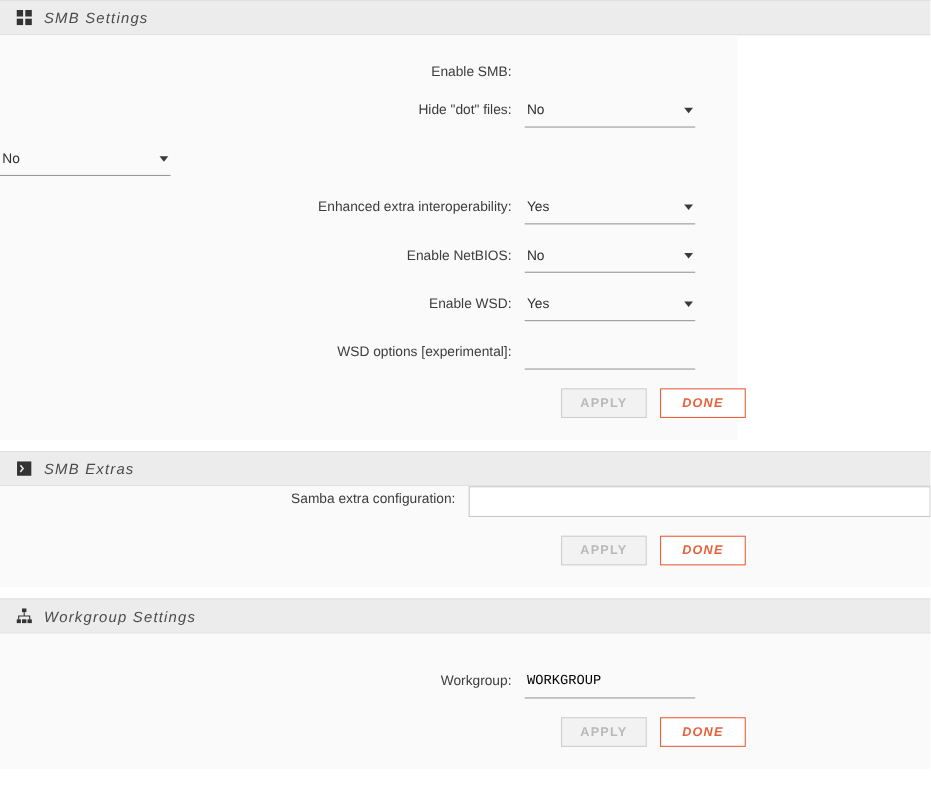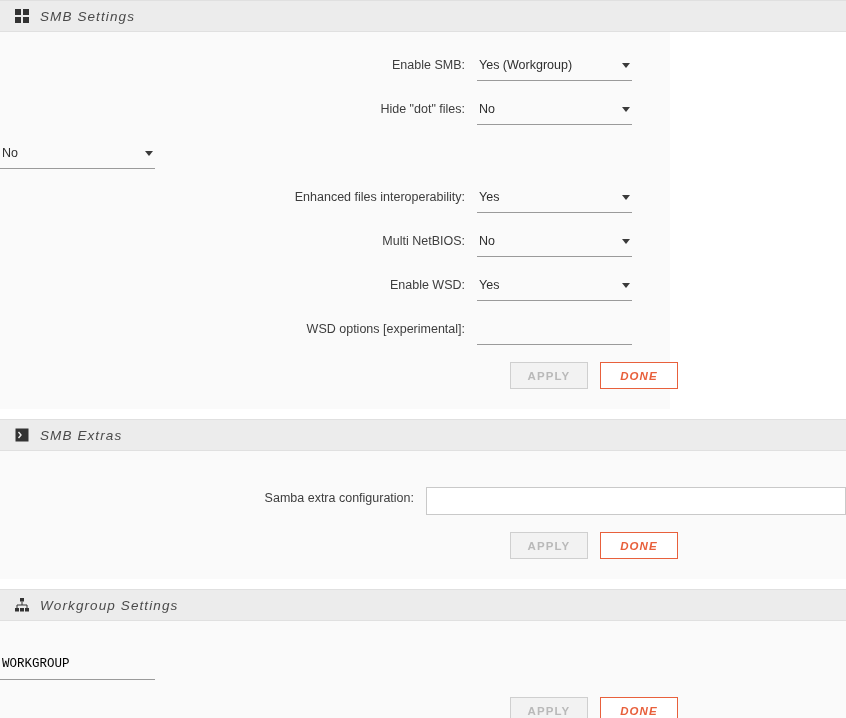--- a/index.html
+++ b/index.html
@@ -155,21 +155,20 @@
   .btn-done {
     border: 1px solid #e8603c;
     color: #e8603c;
     background: #ffffff;
     font-style: italic;
   }
 
   .extras-body {
     background: #fafafa;
     width: 846px;
-    padding-top: 36px;
     padding-bottom: 20px;
   }
   .wg-body {
     background: #fafafa;
     width: 846px;
     padding-top: 32px;
     padding-bottom: 20px;
   }
   .white-gap {
     background: #ffffff;
@@ -191,26 +190,20 @@
         <rect x="8" y="8" width="6" height="6" fill="#333"></rect>
       </svg>
     </span>
     <span class="hdr-title">SMB Settings</span>
   </div>
 
   <div class="section-body">
 
     <div class="form-row">
       <div class="form-label">Enable SMB:</div>
-      <div class="field">
-        <select class="select-field">
-          <option>Yes (Workgroup)</option>
-        </select>
-        <span class="caret"></span>
-      </div>
     </div>
 
     <div class="form-row">
       <div class="form-label">Hide "dot" files:</div>
       <div class="field">
         <select class="select-field">
           <option>No</option>
         </select>
         <span class="caret"></span>
       </div>
@@ -219,31 +212,31 @@
     <div class="form-row">
       <div class="field">
         <select class="select-field">
           <option>No</option>
         </select>
         <span class="caret"></span>
       </div>
     </div>
 
     <div class="form-row">
-      <div class="form-label">Enhanced files interoperability:</div>
+      <div class="form-label">Enhanced extra interoperability:</div>
       <div class="field">
         <select class="select-field">
           <option>Yes</option>
         </select>
         <span class="caret"></span>
       </div>
     </div>
 
     <div class="form-row">
-      <div class="form-label">Multi NetBIOS:</div>
+      <div class="form-label">Enable NetBIOS:</div>
       <div class="field">
         <select class="select-field">
           <option>No</option>
         </select>
         <span class="caret"></span>
       </div>
     </div>
 
     <div class="form-row">
       <div class="form-label">Enable WSD:</div>
@@ -304,20 +297,21 @@
         <rect x="5" y="10" width="4" height="3.5" fill="#333"></rect>
         <rect x="10" y="10" width="4" height="3.5" fill="#333"></rect>
         <path d="M7 3.5 L7 7 M2 10 L2 7 L12 7 L12 10" fill="none" stroke="#333" stroke-width="1"></path>
       </svg>
     </span>
     <span class="hdr-title">Workgroup Settings</span>
   </div>
 
   <div class="wg-body">
     <div class="form-row">
+      <div class="form-label">Workgroup:</div>
       <div class="field">
         <input class="text-field" type="text" value="WORKGROUP" style="">
       </div>
     </div>
 
     <div class="button-row">
       <button class="btn btn-apply">APPLY</button>
       <button class="btn btn-done">DONE</button>
     </div>
   </div>

